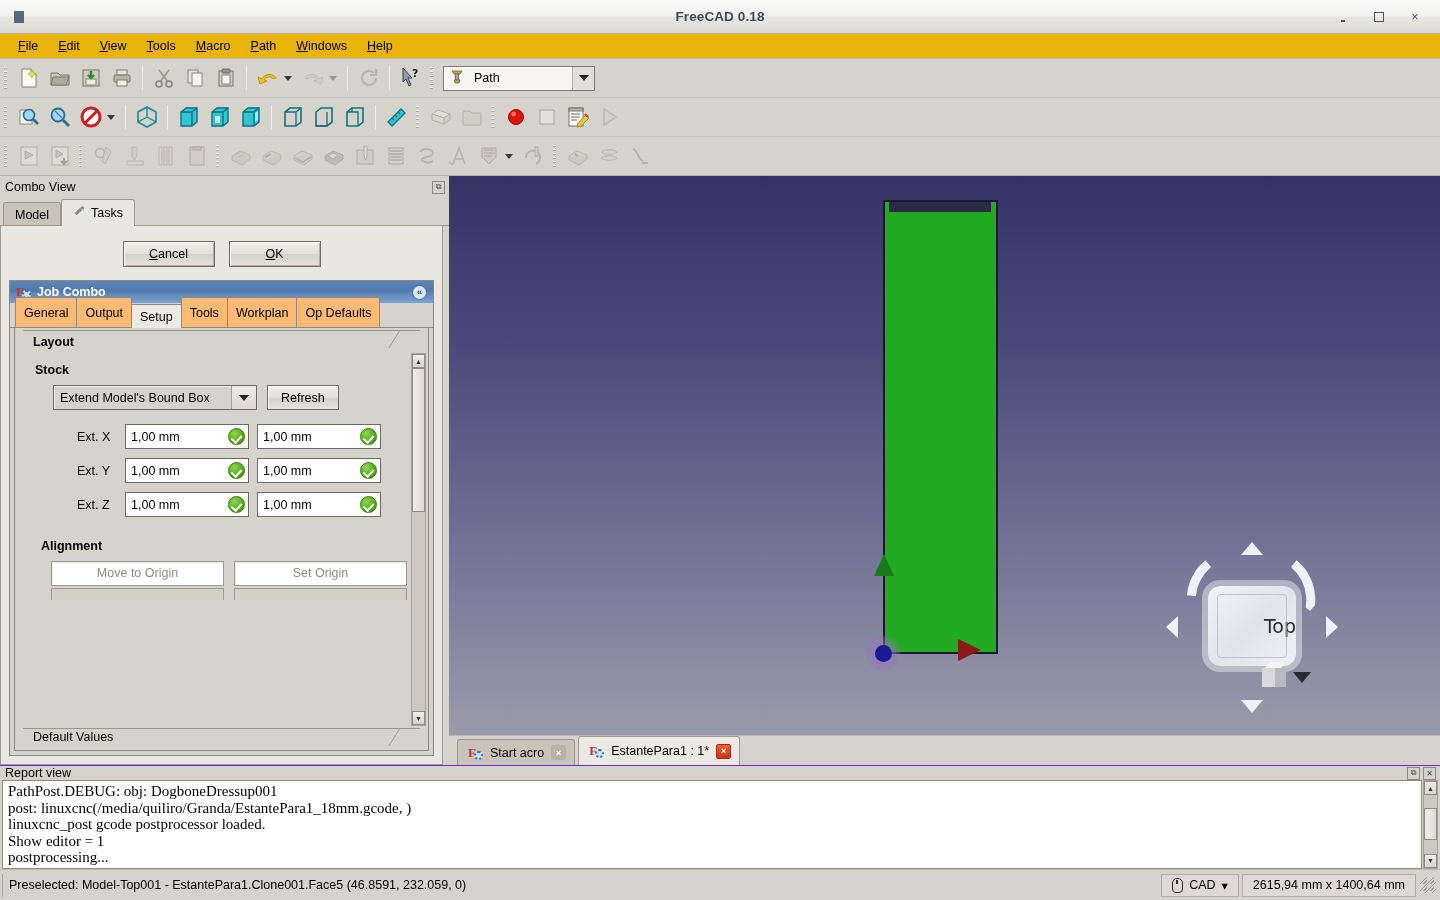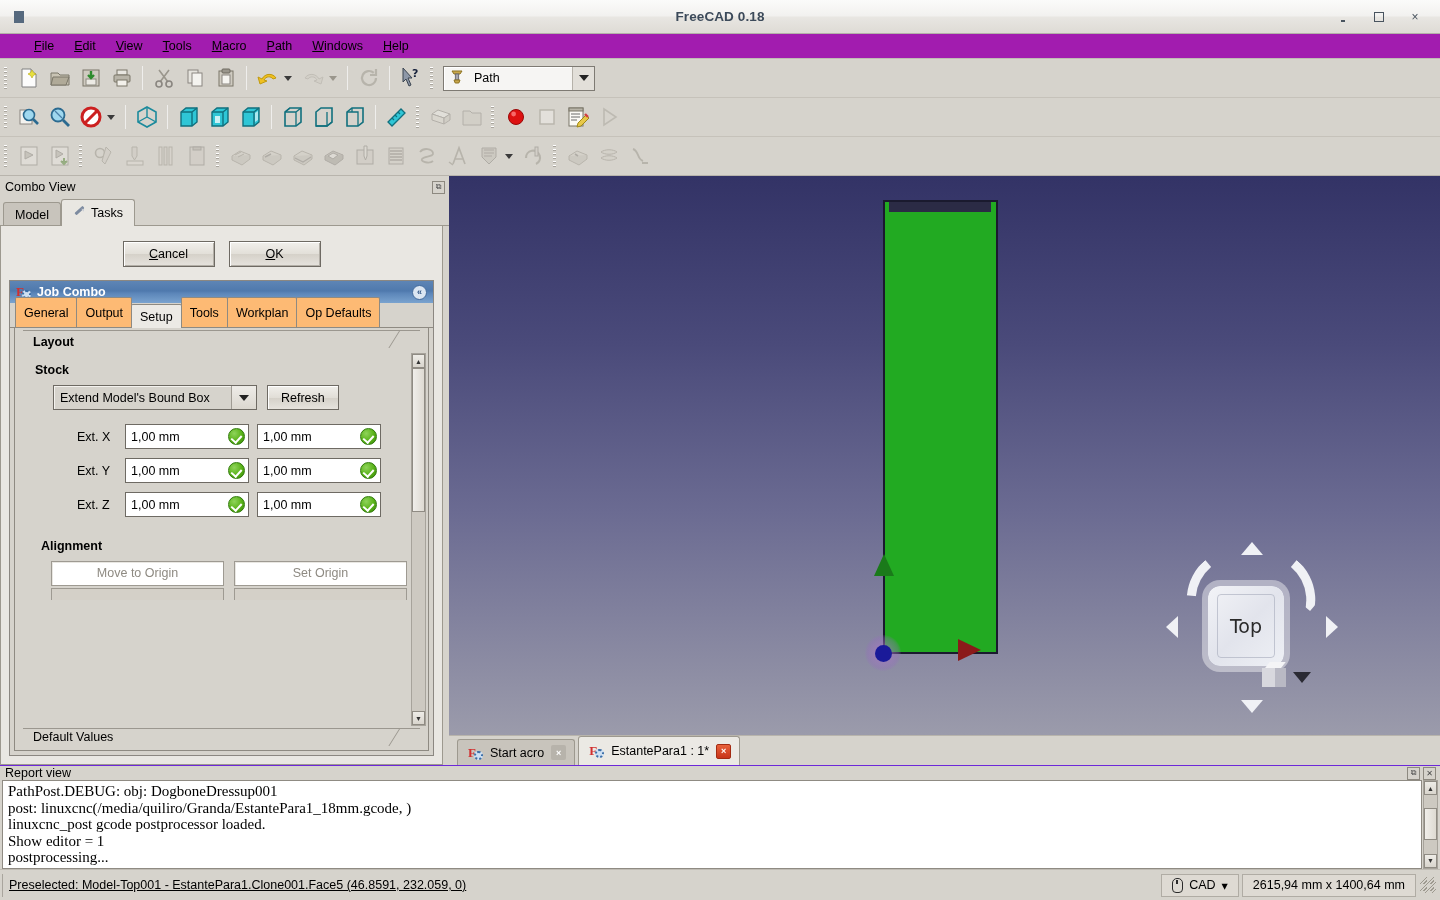--- a/index.html
+++ b/index.html
@@ -26,21 +26,21 @@
   }
   .tb-btns { margin-left: auto; display: flex; align-items: center; gap: 22px; padding-right: 18px; z-index: 2; }
   .tb-btn { width: 14px; height: 14px; position: relative; color: #49545f; cursor: default;
             display: flex; align-items: center; justify-content: center; font-size: 12px; }
   .tb-min::after { content: ""; position: absolute; width: 4px; height: 2px; background: #49545f; bottom: 2px; }
   .tb-max::after { content: ""; position: absolute; width: 8px; height: 8px; border: 1.6px solid #49545f; }
 
   
   .menubar {
     height: 25px; flex: 0 0 25px; display: flex; align-items: center;
-    background: #a21caf; border-bottom: 1px solid #c0bcb4; padding-left: 24px;
+    background: #eab308; border-bottom: 1px solid #c0bcb4; padding-left: 8px;
   }
   .menu-item { padding: 3px 10px; font-size: 12.5px; color: #000; cursor: default; }
   .menu-item u { text-decoration: underline; }
 
   
   .toolbars { flex: 0 0 auto; background: #d6d3cc; }
   .tbrow { display: flex; align-items: center; height: 39px; border-bottom: 1px solid #c6c2ba; }
   .tbrow:last-child { border-bottom: 1px solid #b8b4ac; }
   .grip { width: 7px; height: 26px; margin: 0 3px; flex: 0 0 7px;
           background-image: repeating-linear-gradient(to bottom, #fff 0 1px, #a9a59d 1px 2px, transparent 2px 4px);
@@ -166,24 +166,24 @@
   .origin-halo { position: absolute; width: 36px; height: 36px; border-radius: 50%;
                  background: radial-gradient(circle, rgba(170,120,200,.75) 0%, rgba(150,110,190,.35) 60%, rgba(140,120,180,0) 75%); }
   .origin-dot { position: absolute; width: 17px; height: 17px; border-radius: 50%; background: #1a1a99; }
   .axis-y { position: absolute; width: 0; height: 0; border-left: 10px solid transparent;
             border-right: 10px solid transparent; border-bottom: 22px solid #1a7a1a; }
   .axis-x { position: absolute; width: 0; height: 0; border-top: 11px solid transparent;
             border-bottom: 11px solid transparent; border-left: 23px solid #8b1a1a; }
 
   .navcube { position: absolute; }
   .ncface {
-    position: absolute; left: 46px; top: 42px; width: 76px; height: 80px;
+    position: absolute; left: 46px; top: 42px; width: 88px; height: 80px;
     background: linear-gradient(135deg, #f2f3f7 0%, #e2e4ec 50%, #eef0f5 100%);
     border-radius: 12px; box-shadow: 0 0 0 6px rgba(255,255,255,.42);
-    display: flex; align-items: center; justify-content: center;
+    display: flex; align-items: center; justify-content: flex-end;
     font-size: 19px; color: #2a2a2a; font-family: "DejaVu Sans", sans-serif;
   }
   .ncface::before { content: ""; position: absolute; left: 9px; top: 8px; right: 9px; bottom: 8px;
                     border: 1px solid rgba(170,175,190,.65); border-radius: 4px; }
   .nc-tri { position: absolute; width: 0; height: 0; }
   .nc-up { border-left: 11px solid transparent; border-right: 11px solid transparent; border-bottom: 13px solid #f0f1f5; }
   .nc-dn { border-left: 11px solid transparent; border-right: 11px solid transparent; border-top: 13px solid #f0f1f5; }
   .nc-lf { border-top: 11px solid transparent; border-bottom: 11px solid transparent; border-right: 12px solid #f0f1f5; }
   .nc-rt { border-top: 11px solid transparent; border-bottom: 11px solid transparent; border-left: 12px solid #f0f1f5; }
   .nc-arc { position: absolute; width: 104px; height: 52px; border: 9px solid #f0f1f5;
@@ -213,21 +213,21 @@
   .rep-title { height: 21px; display: flex; align-items: center; padding: 0 4px 0 5px; font-size: 12.5px; }
   .rep-title .ctrls { margin-left: auto; display: flex; gap: 3px; }
   .rep-body { flex: 1 1 auto; display: flex; margin: 0 2px 2px 2px; }
   .rep-text { flex: 1 1 auto; background: #fff; border: 1px solid #8f8b83; padding: 2px 5px;
               font-family: "Liberation Serif", serif; font-size: 15px; line-height: 16.6px; overflow: hidden; }
 
   
   .statusbar { height: 31px; flex: 0 0 31px; display: flex; align-items: center;
                background: #d6d3cc; border-top: 1px solid #c0bcb4; padding: 0 2px; }
   .st-main { flex: 1 1 auto; height: 23px; display: flex; align-items: center; padding-left: 6px;
-             border-left: 1px solid #a9a59d; font-size: 12.5px; text-decoration: underline; }
+             border-left: 1px solid #a9a59d; font-size: 12.5px; }
   .st-cell { height: 23px; display: flex; align-items: center; gap: 6px; padding: 0 10px;
              border: 1px solid #b0aca4; background: #dedad3; font-size: 12.5px; margin-left: 3px; }
   .mouse-ic { width: 11px; height: 15px; border: 1.6px solid #2a2a2a; border-radius: 5px 5px 4px 4px; position: relative; }
   .mouse-ic::after { content: ""; position: absolute; left: 3px; top: 1.5px; width: 1.6px; height: 4px; background: #2a2a2a; }
   .grip-corner { width: 16px; height: 16px; margin-left: 4px; margin-right: 2px;
                  background-image: linear-gradient(135deg, transparent 45%, #9d998f 45%, #9d998f 55%, transparent 55%),
                                    linear-gradient(135deg, transparent 70%, #9d998f 70%, #9d998f 80%, transparent 80%);
                  background-size: 7px 7px; background-repeat: repeat; }
 
   

